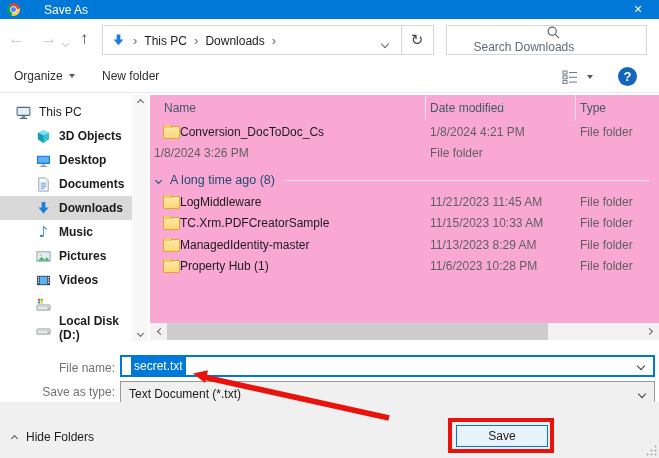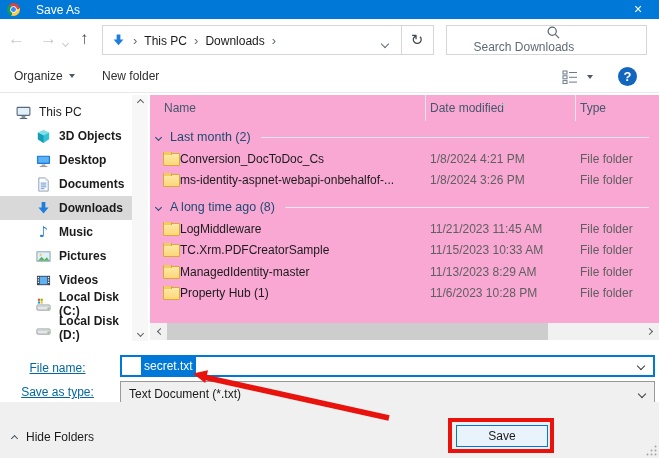--- a/index.html
+++ b/index.html
@@ -4,21 +4,21 @@
 <style>
   * { margin:0; padding:0; box-sizing:border-box; font-family:"Liberation Sans","DejaVu Sans",sans-serif; }
   body { background:#555; }
   .window { position:relative; width:659px; height:458px; background:#fff; overflow:hidden; font-size:12px; color:#1b1b1b; }
 
   
   .titlebar { position:absolute; left:0; top:0; width:659px; height:19px; background:#0078d7; display:flex; align-items:center; }
   .chrome-icon { width:13px; height:13px; border-radius:50%; margin-left:7px;
     background:conic-gradient(from 200deg,#0f9d58 0 120deg,#db4437 120deg 240deg,#ffcd40 240deg 360deg); position:relative; }
   .chrome-icon::after { content:""; position:absolute; inset:3px; border-radius:50%; background:#4285f4; border:1.3px solid #fff; }
-  .title-text { color:#fff; margin-left:16px; font-size:12px; }
+  .title-text { color:#fff; margin-left:24px; font-size:12px; }
   .close-btn { position:absolute; right:0; top:0; width:42px; height:19px; color:#fff; font-size:14px; line-height:18px; text-align:center; cursor:default; }
 
   
   .navrow { position:absolute; left:0; top:19px; width:659px; height:42px; background:#fff; }
   .nav-glyph { position:absolute; top:9px; font-size:17px; line-height:22px; }
   .g-back { left:8px; color:#c3cad1; }
   .g-fwd  { left:40px; color:#c3cad1; }
   .g-up   { left:80px; color:#4d4d4d; }
   .chev { display:inline-block; width:6px; height:6px; border-right:1.6px solid currentColor; border-bottom:1.6px solid currentColor; }
   .chev.down { transform:rotate(45deg); }
@@ -80,25 +80,25 @@
 
   
   .h-scroll { position:absolute; left:150px; top:323px; width:509px; height:17px; background:#f1f1f1; }
   .h-scroll .arr { position:absolute; top:0; width:16px; height:17px; display:flex; align-items:center; justify-content:center; color:#5f5f5f; }
   .h-scroll .arr .chev { width:5px; height:5px; border-width:1.4px; }
   .h-scroll .arr.left { left:2px; }
   .h-scroll .arr.right { right:2px; }
   .h-thumb { position:absolute; left:17px; top:0; width:381px; height:17px; background:#cdcdcd; }
 
   
-  .form-label { position:absolute; left:0; width:115px; text-align:center; color:#0369a1;text-decoration:underline; }
+  .form-label { position:absolute; left:0; width:115px; text-align:right; color:#737373; }
   .fn-label { top:361px; }
   .st-label { top:385px; }
   .fn-combo { position:absolute; left:120px; top:355px; width:535px; height:22px; border:2px solid #0078d7; background:#fff; display:flex; align-items:center; }
-  .fn-sel { background:#0078d7; color:#fff; padding:2px 3px; margin-left:19px; }
+  .fn-sel { background:#0078d7; color:#fff; padding:2px 3px; margin-left:9px; }
   .fn-combo .chev, .st-combo .chev { position:absolute; right:9px; color:#3b3b3b; }
   .st-combo { position:absolute; left:120px; top:381px; width:535px; height:25px; border:1px solid #999; background:#f0f0f0; display:flex; align-items:center; }
   .st-combo .val { margin-left:8px; }
 
   
   .footer { position:absolute; left:0; top:402px; width:659px; height:56px; background:#f0f0f0; }
   .hide-folders { position:absolute; left:12px; top:430px; display:flex; align-items:center; gap:9px; color:#1b1b1b; }
   .hide-folders .chev { width:5px; height:5px; color:#4a5560; border-width:1.6px; margin-top:2px; }
   .btn { position:absolute; height:22px; display:flex; align-items:center; justify-content:center; font-size:12px; cursor:default; }
   .btn-save { left:456px; top:425px; width:92px; background:#e9f3fc; border:1px solid #0078d7; }
@@ -263,21 +263,20 @@
             <rect x="1.5" y="9" width="13" height="1.8" fill="#cfd4d9"></rect>
             <circle cx="13" cy="12.2" r="0.9" fill="#7ec24a"></circle>
             <g>
               <rect x="2" y="1.8" width="2.3" height="2.3" fill="#f25022"></rect>
               <rect x="4.9" y="1.8" width="2.3" height="2.3" fill="#7fba00"></rect>
               <rect x="2" y="4.7" width="2.3" height="2.3" fill="#00a4ef"></rect>
               <rect x="4.9" y="4.7" width="2.3" height="2.3" fill="#ffb900"></rect>
             </g>
           </svg>
         </span>
-        <span>Local Disk (C:)</span>
       </div>
       <div class="side-item lvl1">
         <span class="side-icon">
           <svg width="15" height="15" viewBox="0 0 16 16">
             <rect x="1" y="8.5" width="14" height="5.5" rx="0.8" fill="#e8e8e8" stroke="#8f979e"></rect>
             <rect x="1.5" y="9" width="13" height="1.8" fill="#cfd4d9"></rect>
             <circle cx="13" cy="12.2" r="0.9" fill="#7ec24a"></circle>
           </svg>
         </span>
         <span>Local Disk (D:)</span>
@@ -299,38 +298,29 @@
         </div>
       <div class="hcell">
         <span class="sort-ind"><span class="chev up"></span></span>
         <span>Date modified</span>
       </div>
       <div class="hcell">
           <span>Type</span>
         </div>
     </div>
     <div id="list-body">
-        <div class="group-h">
-          <span class="chev down"></span>
-          <span>Last month (2)</span>
-          <span class="gh-line"></span>
-        </div>
         <div class="file-grid-row">
           <div class="cell-name">
             <span class="folder-ico"></span>
             <span>Conversion_DocToDoc_Cs</span>
           </div>
           <div class="cell-date">1/8/2024 4:21 PM</div>
           <div class="cell-type">File folder</div>
         </div>
         <div class="file-grid-row">
-          <div class="cell-name">
-            <span class="folder-ico"></span>
-            <span>ms-identity-aspnet-webapi-onbehalfof-...</span>
-          </div>
           <div class="cell-date">1/8/2024 3:26 PM</div>
           <div class="cell-type">File folder</div>
         </div>
         <div class="group-h">
           <span class="chev down"></span>
           <span>A long time ago (8)</span>
           <span class="gh-line"></span>
         </div>
         <div class="file-grid-row">
           <div class="cell-name">

